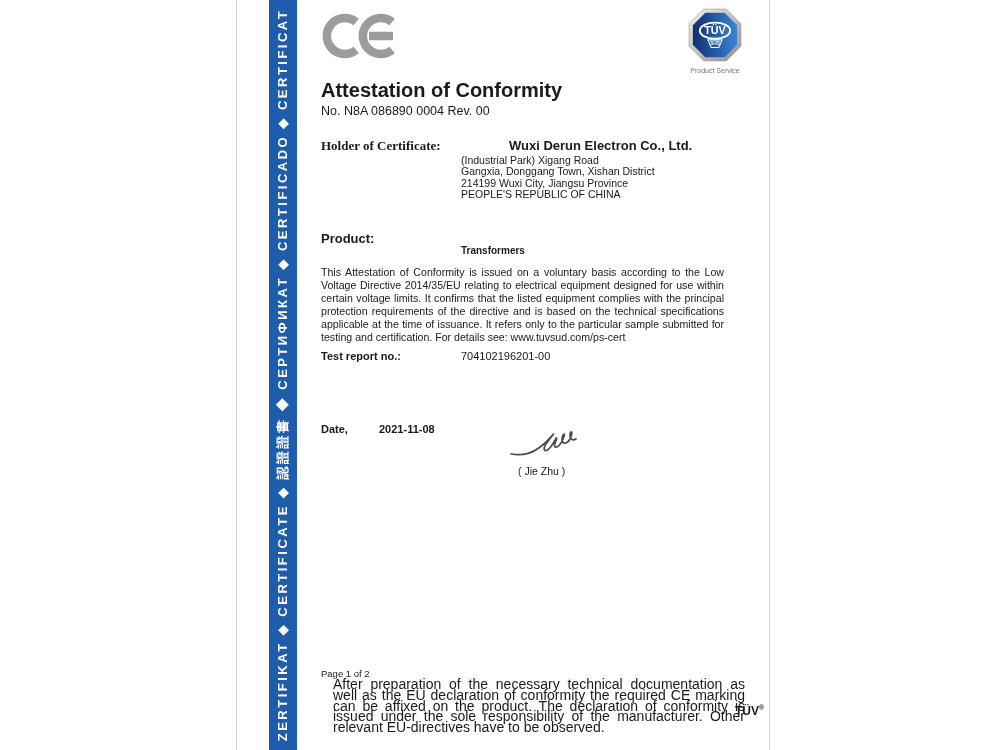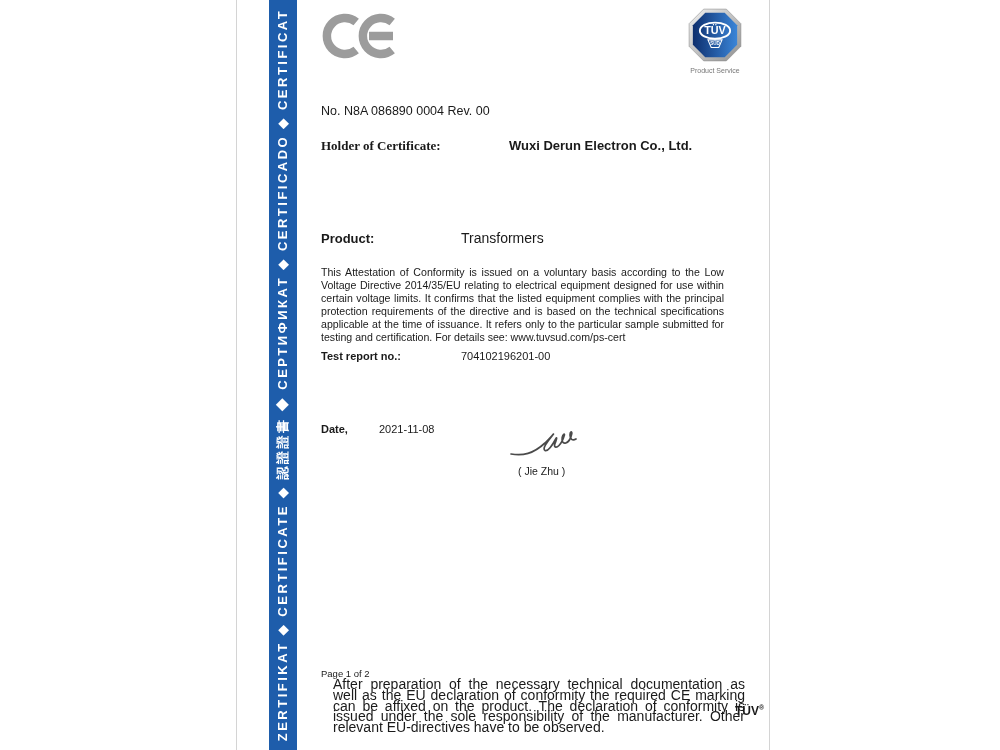--- a/index.html
+++ b/index.html
@@ -19,29 +19,29 @@
 
   .title { position:absolute; left:84px; top:79px; font-size:20px; font-weight:bold; }
   .cert-no { position:absolute; left:84px; top:104px; font-size:12.5px; font-weight:normal; }
 
   .row-label { position:absolute; left:84px; font-size:13px; font-weight:bold; }
   .row-value { position:absolute; left:224px; }
 
   .holder-name { top:138px; font-size:13px; font-weight:bold;margin-left:48px; }
   .holder-address { position:absolute; left:224px; top:155px; font-size:10.5px; line-height:11.3px; }
 
-  .product-value { top:230px; font-size:14px; font-weight:normal; }
+  .product-value { top:245px; font-size:10px; font-weight:bold; }
 
   .paragraph { position:absolute; left:84px; top:266px; width:403px; font-size:10.6px; line-height:13px; text-align:justify; }
 
   .test-label { top:350px; font-size:11px; }
   .test-value { top:350px; font-size:11px; }
 
   .date-label { position:absolute; left:84px; top:423px; font-size:11px; font-weight:bold; }
-  .date-value { position:absolute; left:142px; top:423px; font-size:11px; font-weight:normal; }
+  .date-value { position:absolute; left:142px; top:423px; font-size:11px; font-weight:bold; }
 
   .signature { position:absolute; left:272px; top:424px; }
   .sig-name { position:absolute; left:281px; top:465px; font-size:10.5px; }
 
   .footer-page { position:absolute; left:84px; top:668px; font-size:9.5px; }
   .footer-note { position:absolute; left:96px; top:679px; width:412px; font-size:14px; line-height:10.8px; text-align:justify; }
   .footer-company { position:absolute; left:84px; top:722px; font-size:9.5px; white-space:nowrap; }
   .tuv-mark { position:absolute; left:498px; top:704px; font-size:12px; font-weight:bold; }
   .tuv-mark sup { font-size:7px; }
 </style>
@@ -78,24 +78,31 @@
         <polygon points="29,2 71,2 98,29 98,71 71,98 29,98 2,71 2,29" fill="url(#gGray)" stroke="#8a8a8a" stroke-width="1"></polygon>
         <polygon points="32,9 68,9 91,32 91,68 68,91 32,91 9,68 9,32" fill="url(#gBlue)"></polygon>
         <ellipse cx="50" cy="42" rx="28" ry="15" fill="none" stroke="#ffffff" stroke-width="3.5"></ellipse>
         <text x="50" y="49" text-anchor="middle" font-size="20" font-weight="bold" fill="#ffffff" font-family="Liberation Sans, sans-serif">TÜV</text>
         <polygon points="37,59 63,59 57,73 43,73" fill="none" stroke="#ffffff" stroke-width="2"></polygon>
         <text x="50" y="69" text-anchor="middle" font-size="8.5" font-weight="bold" fill="#ffffff" font-family="Liberation Sans, sans-serif">SÜD</text>
       </svg>
       <div class="tuv-caption">Product Service</div>
     </div>
 
+    <div class="title">Attestation of Conformity</div>
     <div class="cert-no">No. N8A 086890 0004 Rev. 00</div>
 
     <div class="row-label" style="top:138px;font-family:Liberation Serif, serif;">Holder of Certificate:</div>
     <div class="row-value holder-name">Wuxi Derun Electron Co., Ltd.</div>
+    <div class="holder-address">
+      <div>(Industrial Park) Xigang Road</div>
+      <div>Gangxia, Donggang Town, Xishan District</div>
+      <div>214199 Wuxi City, Jiangsu Province</div>
+      <div>PEOPLE'S REPUBLIC OF CHINA</div>
+    </div>
 
     <div class="row-label" style="top:231px;">Product:</div>
     <div class="row-value product-value">Transformers</div>
 
     <div class="paragraph">This Attestation of Conformity is issued on a voluntary basis according to the Low Voltage Directive 2014/35/EU relating to electrical equipment designed for use within certain voltage limits. It confirms that the listed equipment complies with the principal protection requirements of the directive and is based on the technical specifications applicable at the time of issuance. It refers only to the particular sample submitted for testing and certification. For details see: www.tuvsud.com/ps-cert</div>
 
     <div class="row-label test-label">Test report no.:</div>
     <div class="row-value test-value">704102196201-00</div>
 
     <div class="date-label">Date,</div>

